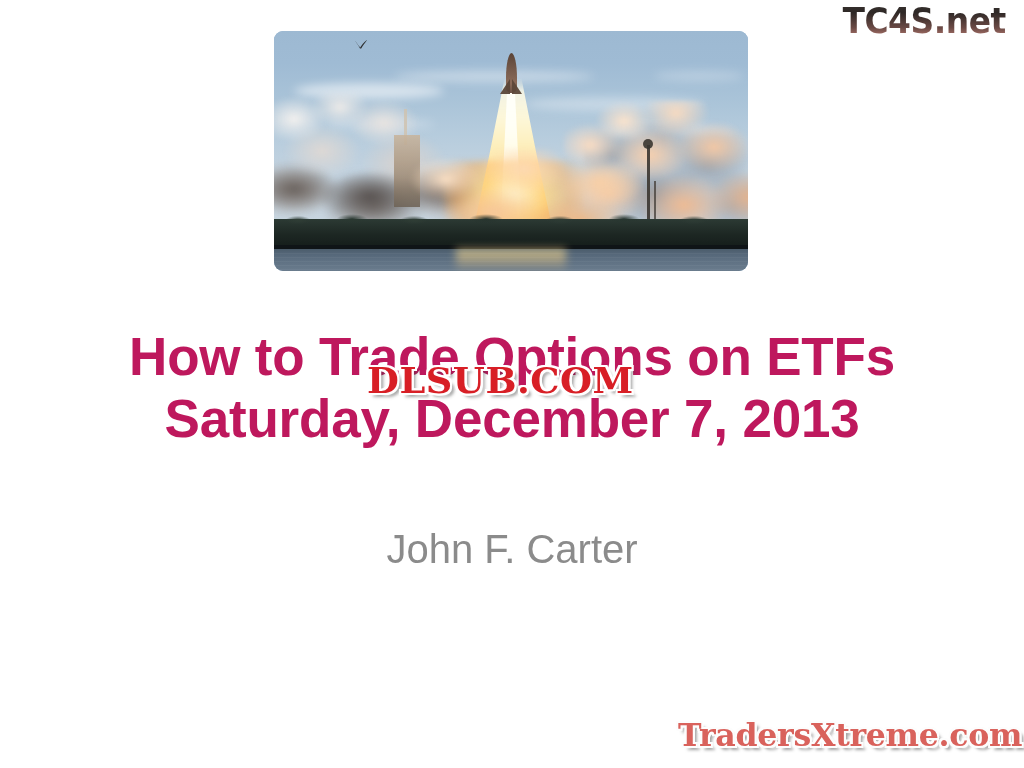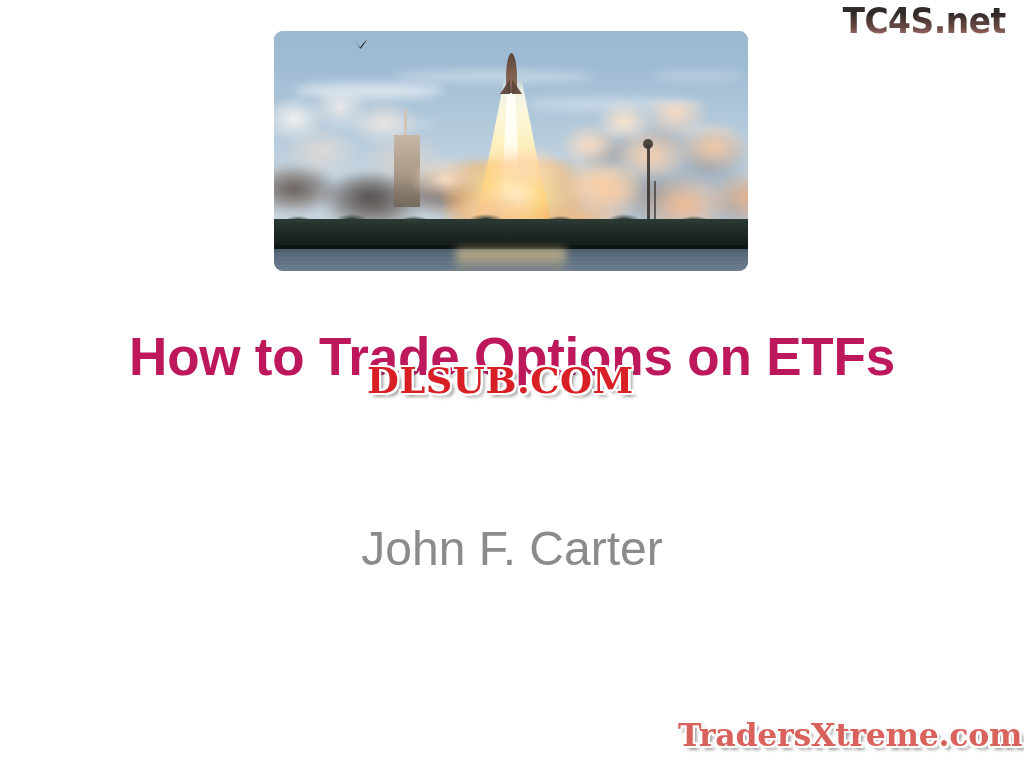--- a/index.html
+++ b/index.html
@@ -413,21 +413,21 @@
   .subtitle-block {
     position: absolute;
     left: 0;
     right: 0;
     top: 518px;
     text-align: center;
   }
   .subtitle-line {
     color: #8b8b8b;
     font-family: "Liberation Sans", sans-serif;
-    font-size: 48px;
+    font-size: 40px;
     font-weight: normal;
     line-height: 62px;
     white-space: nowrap;
   }
 
   
   .dlsub {
     position: absolute;
     left: 367px;
     top: 361px;
@@ -533,20 +533,21 @@
       <div class="shore"></div>
       <div class="water"></div>
       <div class="water-reflection"></div>
       <div class="water-ripple"></div>
 
     </div>
   </div>
 
   <div class="title-block">
     <div class="title-line">How to Trade Options on ETFs</div>
+    <div class="title-line">Saturday, December 7, 2013</div>
   </div>
 
   <div class="dlsub">DLSUB.COM</div>
 
   <div class="subtitle-block">
     <div class="subtitle-line">John F. Carter</div>
   </div>
 
   <div class="traders-x">TradersXtreme.com</div>
 

